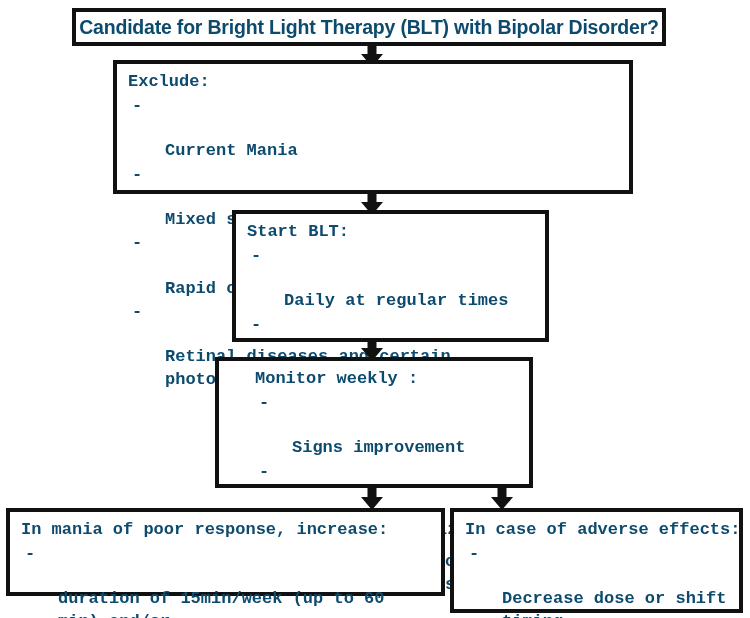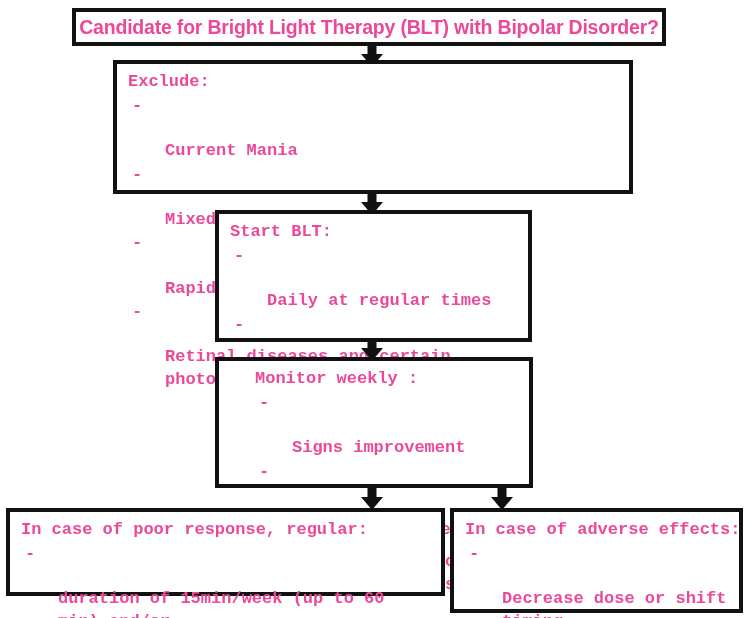--- a/index.html
+++ b/index.html
@@ -15,21 +15,21 @@
     width: 750px;
     height: 618px;
     background: #ffffff;
     overflow: hidden;
   }
   .node {
     position: absolute;
     box-sizing: border-box;
     border: 4px solid #111111;
     background: #ffffff;
-    color: #ec4899;
+    color: #0c4a6e;
     font-weight: bold;
   }
   .node-title-banner {
     display: flex;
     align-items: center;
     justify-content: center;
     font-size: 19.5px;
     letter-spacing: -0.2px;
     white-space: nowrap;
   }
@@ -121,21 +121,21 @@
         <span>Retinal diseases and certain photosensitizing medications</span>
       </li>
     </ul>
   </div>
 
   <div class="arrow" style="left:358px; top:193px; width:28px; height:22px;">
     <div class="arrow-stem" style="height:11px;"></div>
     <div class="arrow-head"></div>
   </div>
 
-  <div class="node node-body" style="left:215px; top:210px; width:317px; height:132px;">
+  <div class="node node-body" style="left:232px; top:210px; width:317px; height:132px;">
     <div class="node-heading">Start BLT:</div>
     <ul class="bullet-list">
       <li class="bullet-item">
         <span class="bullet-dash">-</span>
         <span>Daily at regular times</span>
       </li>
       <li class="bullet-item">
         <span class="bullet-dash">-</span>
         <span>Early morning or Mid-day</span>
       </li>
@@ -174,21 +174,21 @@
   <div class="arrow" style="left:358px; top:488px; width:28px; height:22px;">
     <div class="arrow-stem" style="height:11px;"></div>
     <div class="arrow-head"></div>
   </div>
   <div class="arrow" style="left:488px; top:488px; width:28px; height:22px;">
     <div class="arrow-stem" style="height:11px;"></div>
     <div class="arrow-head"></div>
   </div>
 
   <div class="node node-body" style="left:6px; top:508px; width:439px; height:88px;">
-    <div class="node-heading">In case of poor response, regular:</div>
+    <div class="node-heading">In mania of poor response, increase:</div>
     <ul class="bullet-list">
       <li class="bullet-item">
         <span class="bullet-dash">-</span>
         <span>duration of 15min/week (up to 60 min) and/or</span>
       </li>
       <li class="bullet-item">
         <span class="bullet-dash">-</span>
         
       </li>
     </ul>

